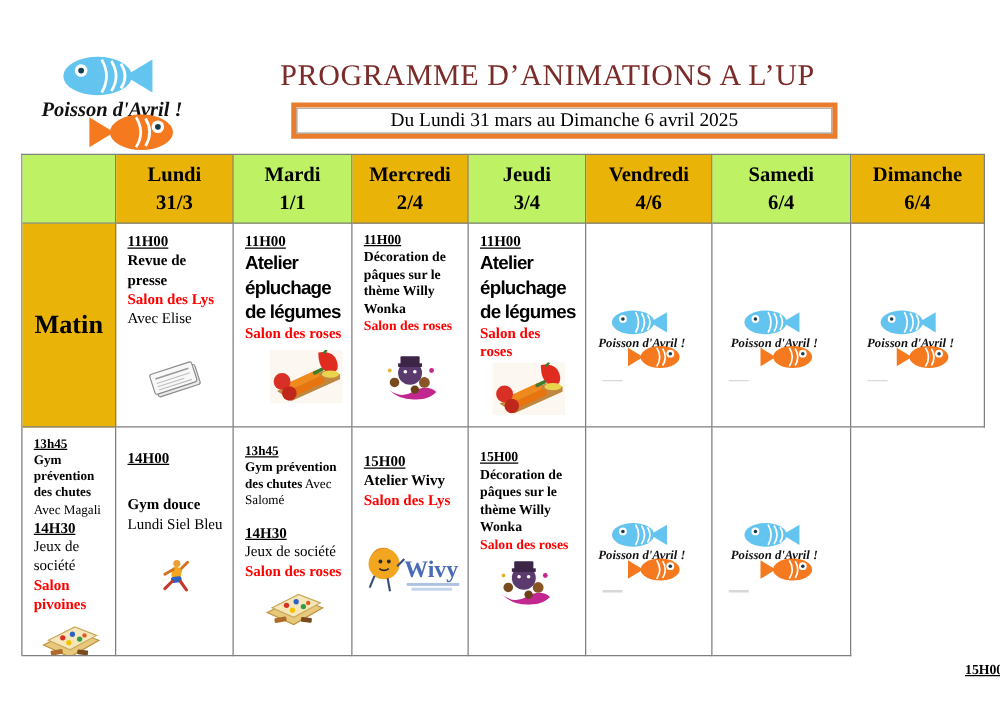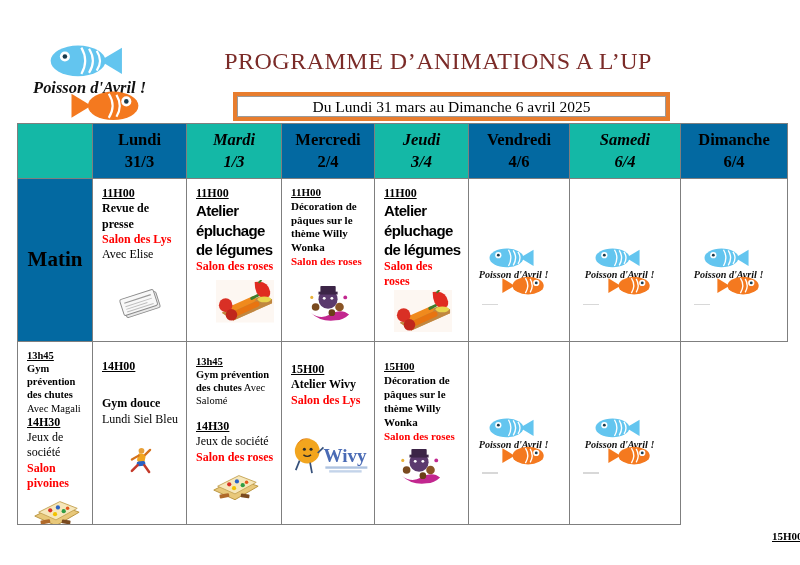--- a/index.html
+++ b/index.html
@@ -7,36 +7,36 @@
     width:800px;height:565px;position:relative;overflow:hidden;background:#ffffff;
     font-family:"Liberation Serif","DejaVu Serif",serif;color:#000;
   }
   
   .logo{position:absolute;left:32px;top:40px;width:136px;height:80px;}
   .page-title{
     position:absolute;left:178px;top:48px;width:520px;text-align:center;
     font-size:24px;letter-spacing:.5px;color:#7b2b28;font-weight:500;
   }
   .subtitle-box{
-    position:absolute;left:233px;top:92px;width:429px;height:21px;
+    position:absolute;left:233px;top:82px;width:429px;height:21px;
     border:4px solid #e87d2e;box-shadow:inset 0 0 0 1px #9b9b9b;
     display:flex;align-items:center;justify-content:center;
   }
   .subtitle-box span{font-size:15.5px;}
   
   .program-table{
     position:absolute;left:17px;top:123px;
     display:grid;
     grid-template-columns:75px 94px 95px 93px 94px 101px 111px 107px;
     grid-template-rows:55px 163px 183px;
     border-top:1px solid #7f7f7f;border-left:1px solid #7f7f7f;
   }
   .cell{border-right:1px solid #7f7f7f;border-bottom:1px solid #7f7f7f;box-sizing:border-box;overflow:hidden;}
-  .bg-orange{background:#0369a1;}
-  .bg-blue{background:#14b8a6;font-style:italic;}
+  .bg-orange{background:#eab308;}
+  .bg-blue{background:#bef264;}
   .day-h{display:flex;flex-direction:column;align-items:center;justify-content:center;
          font-weight:bold;font-size:16.5px;line-height:1.35;text-align:center;}
   .row-h{display:flex;align-items:center;justify-content:center;text-align:center;
          font-weight:bold;font-size:21px;line-height:1.2;}
   .content{padding:7px 7px 14px 9px;font-size:12px;line-height:1.28;display:flex;flex-direction:column;}
   .t{font-weight:bold;text-decoration:underline;}
   .b{font-weight:bold;}
   .red{color:#ff0000;font-weight:bold;}
   .mono{font-family:Liberation Sans, sans-serif;font-weight:bold;letter-spacing:-.6px;font-size:15px;}
   .small{font-size:10.5px;line-height:1.25;}
@@ -88,21 +88,21 @@
 
 <div class="program-table">
 
   <div class="cell bg-blue"></div>
   <div class="cell bg-orange day-h">
     <span>Lundi</span>
     <span>31/3</span>
   </div>
   <div class="cell bg-blue day-h">
     <span>Mardi</span>
-    <span>1/3</span>
+    <span>1/1</span>
   </div>
   <div class="cell bg-orange day-h">
     <span>Mercredi</span>
     <span>2/4</span>
   </div>
   <div class="cell bg-blue day-h">
     <span>Jeudi</span>
     <span>3/4</span>
   </div>
   <div class="cell bg-orange day-h">

